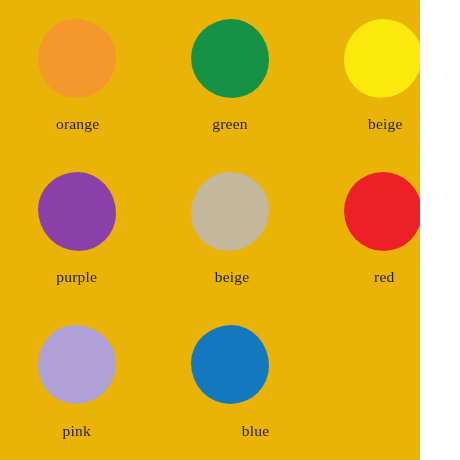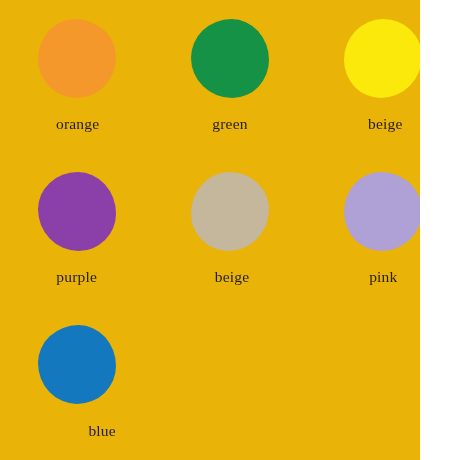--- a/index.html
+++ b/index.html
@@ -107,20 +107,26 @@
       <div class="label" style="color: rgb(35, 31, 32);">purple</div>
     </div>
 
     <div class="cell col-2">
       <div class="swatch-wrap">
         <div class="swatch s-beige" style="background: rgb(197, 183, 156);"></div>
       </div>
       <div class="label" style="color: rgb(35, 31, 32);">beige</div>
     </div>
 
+    <div class="cell col-0">
+      <div class="swatch-wrap">
+        <div class="swatch s-red" style="background: rgb(238, 32, 39);"></div>
+      </div>
+      <div class="label" style="color: rgb(35, 31, 32);">red</div>
+    </div>
 
     <div class="cell col-1">
       <div class="swatch-wrap">
         <div class="swatch s-lilac" style="background: rgb(175, 160, 214);"></div>
       </div>
       <div class="label" style="color: rgb(35, 31, 32);">pink</div>
     </div>
 
     <div class="cell col-2">
       <div class="swatch-wrap">

